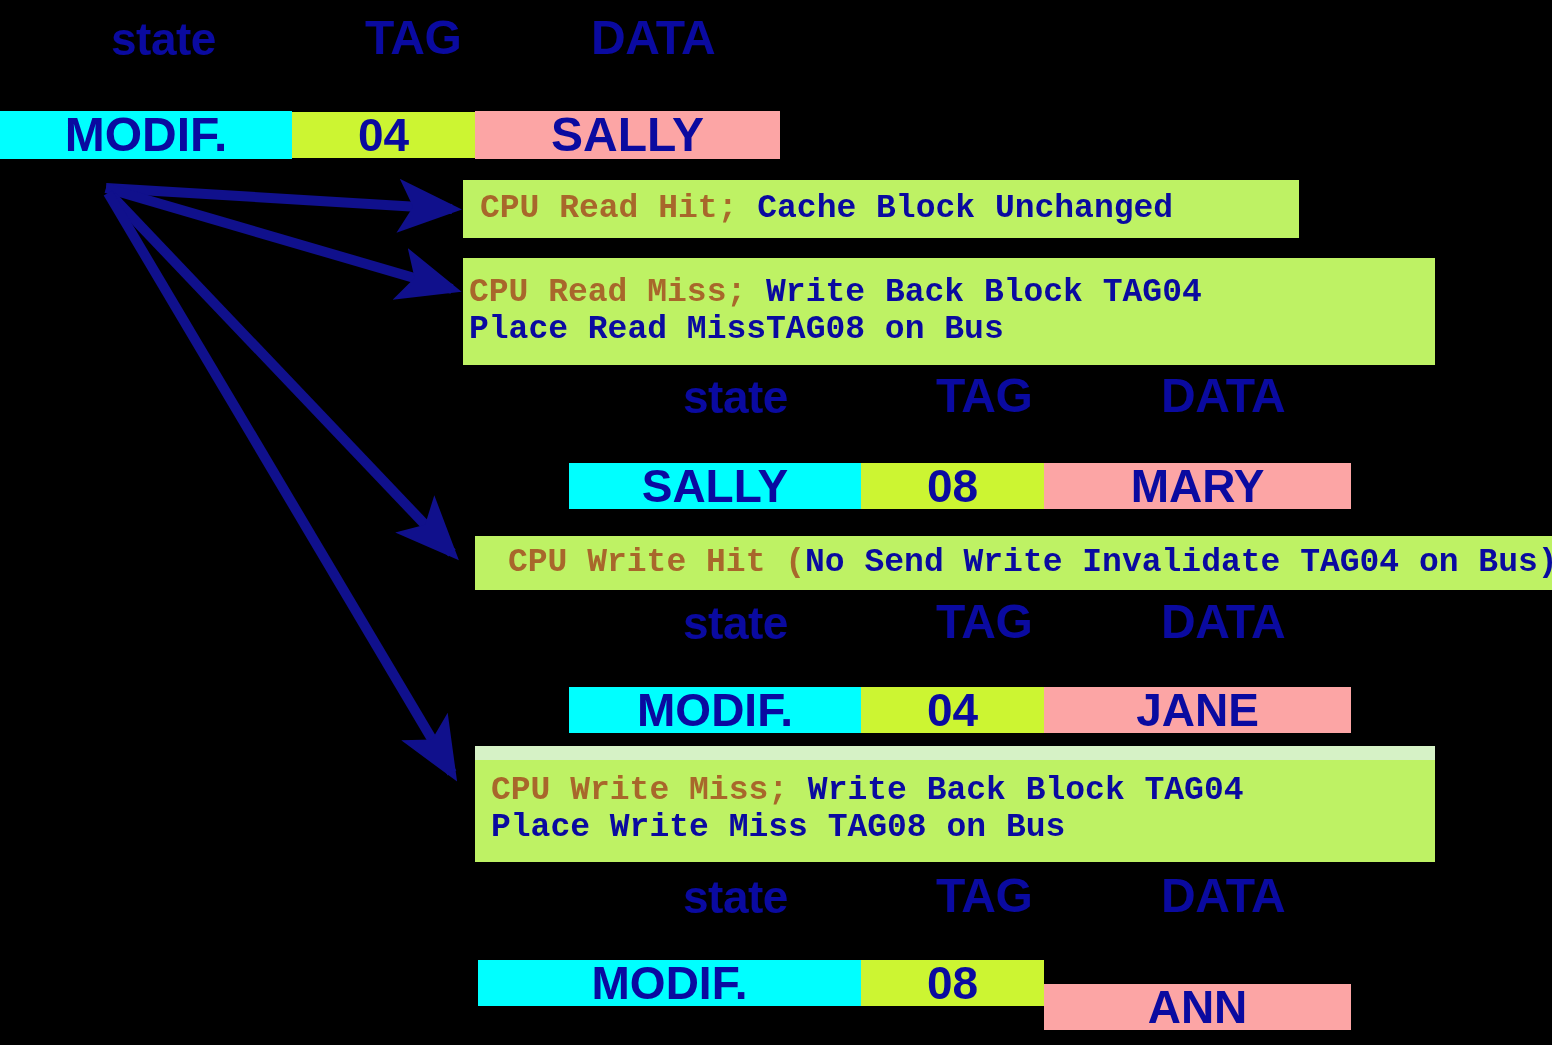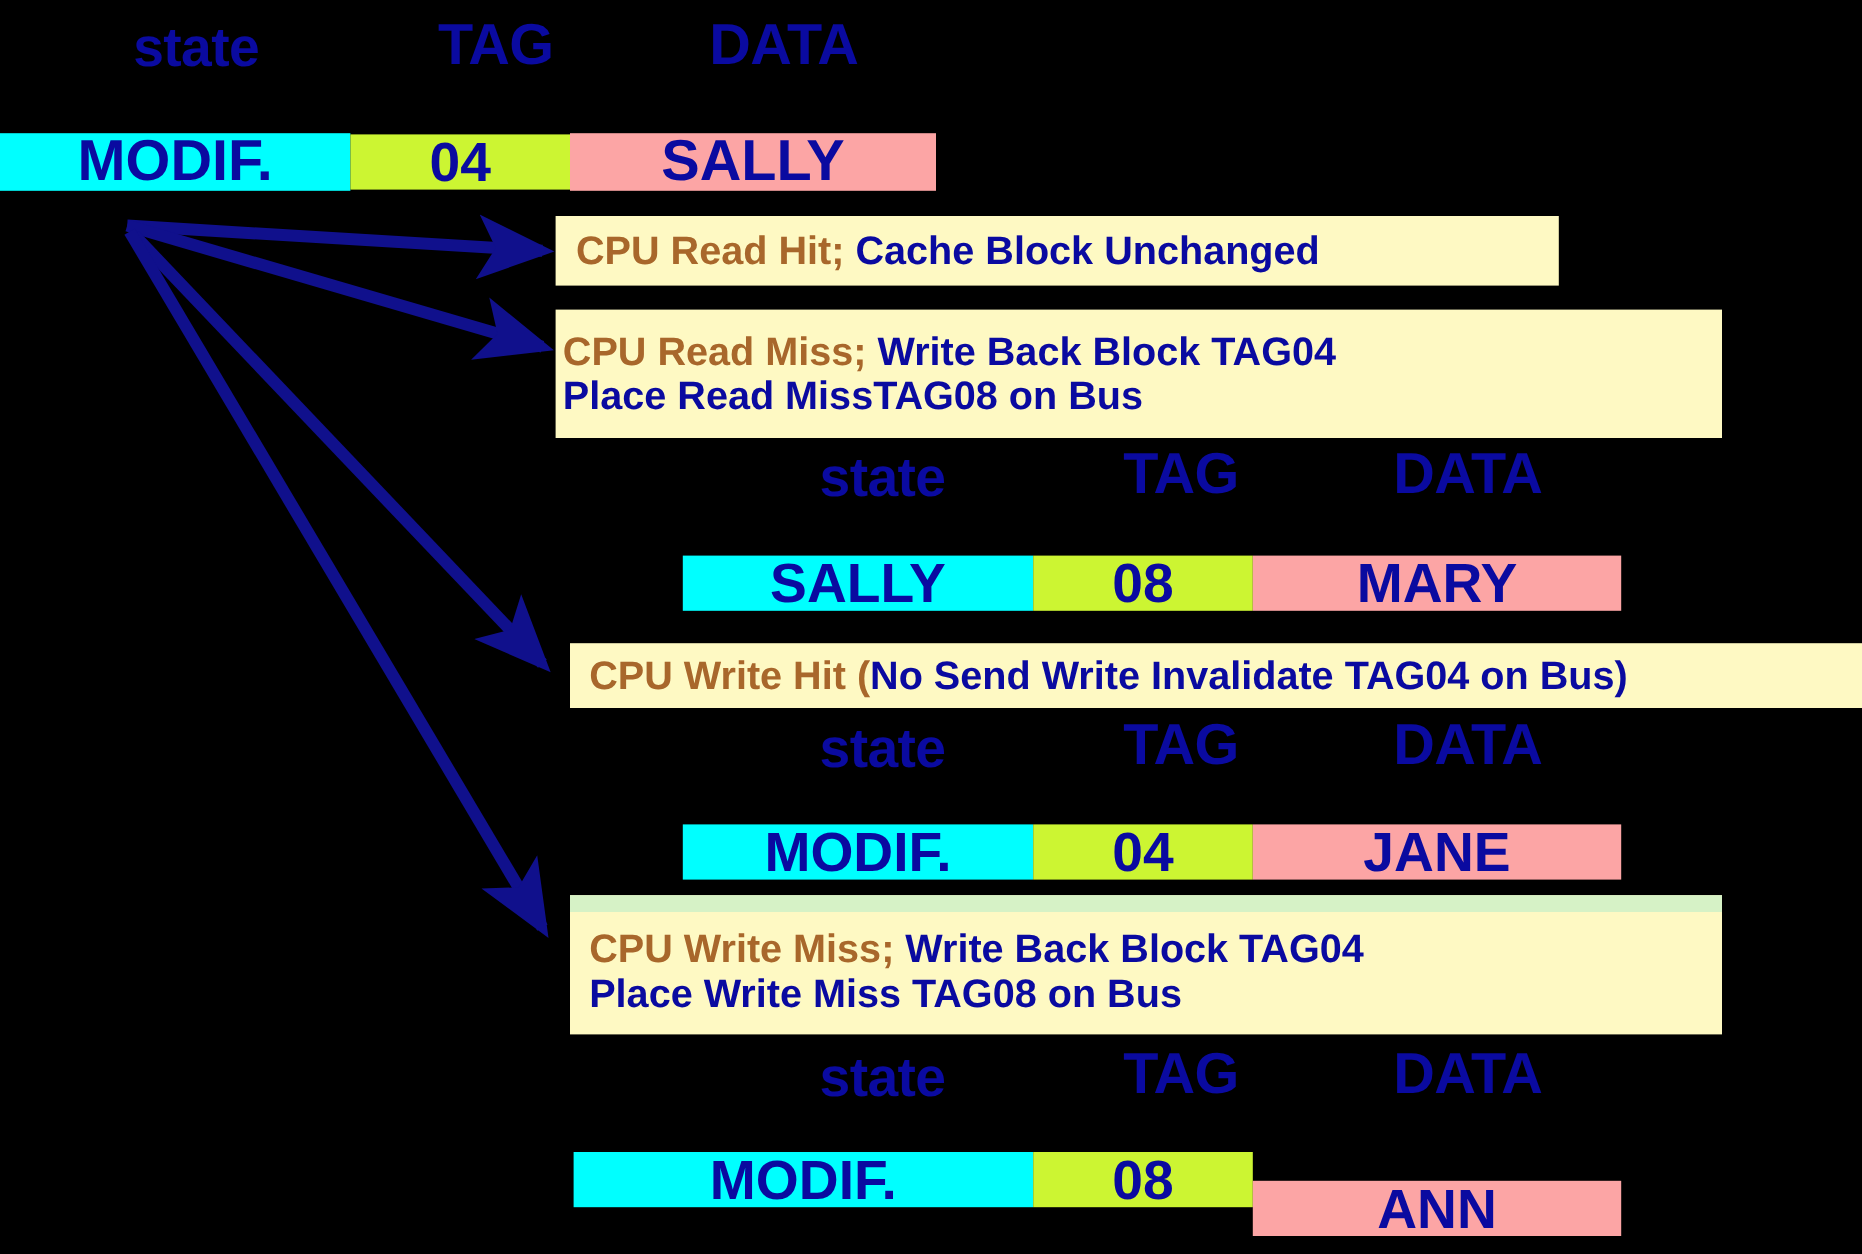--- a/index.html
+++ b/index.html
@@ -51,26 +51,26 @@
     white-space: nowrap;
     box-sizing: border-box;
   }
   .cell-state { background: #00FFFF; }
   .cell-tag   { background: #CCF532; }
   .cell-data  { background: #fca5a5; }
 
   
   .note {
     position: absolute;
-    background: #fef9c3;
+    background: #bef264;
     box-sizing: border-box;
     display: flex;
     flex-direction: column;
     justify-content: center;
-    font-family: Liberation Sans, sans-serif;
+    font-family: Liberation Mono, monospace;
     font-weight: bold;
     line-height: 1.12;
     white-space: nowrap;
   }
   .note .ln { display: block; }
   .brown { color: #A8672B; }
   .navy  { color: #0A0AA0; }
 
   
   .note.has-strip::before {
@@ -140,21 +140,21 @@
   <div class="hdr" style="left:640px; top:374px; font-size:46px;">state</div>
   <div class="hdr" style="left:893px; top:372px; font-size:48px;">TAG</div>
   <div class="hdr" style="left:1118px; top:372px; font-size:48px;">DATA</div>
 
   <div class="cacheline" style="left:569px; top:448px; width:782px; height:76px;">
     <div class="cell cell-state" style="width:292px; font-size:46px;">SALLY</div>
     <div class="cell cell-tag" style="width:183px; font-size:46px;">08</div>
     <div class="cell cell-data" style="width:307px; font-size:46px;">MARY</div>
   </div>
 
-  <div class="note" style="left:475px; top:536px; width:1077px; height:54px; padding-left:16px; font-size:33px;">
+  <div class="note" style="left:475px; top:536px; width:1077px; height:54px; padding-left:33px; font-size:33px;">
     <span class="ln">
       <span class="brown">CPU Write Hit (</span><span class="navy">No Send Write Invalidate  TAG04 on Bus)</span>
     </span>
   </div>
 
   <div class="hdr" style="left:640px; top:600px; font-size:46px;">state</div>
   <div class="hdr" style="left:893px; top:598px; font-size:48px;">TAG</div>
   <div class="hdr" style="left:1118px; top:598px; font-size:48px;">DATA</div>
 
   <div class="cacheline" style="left:569px; top:672px; width:782px; height:75px;">

